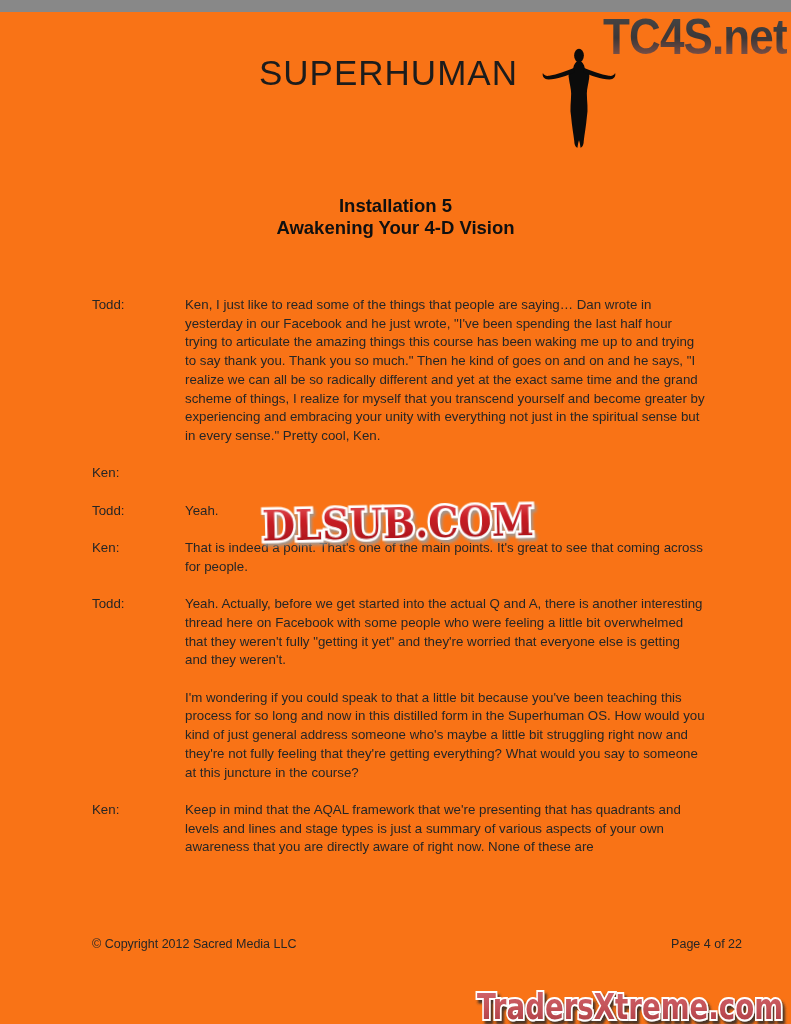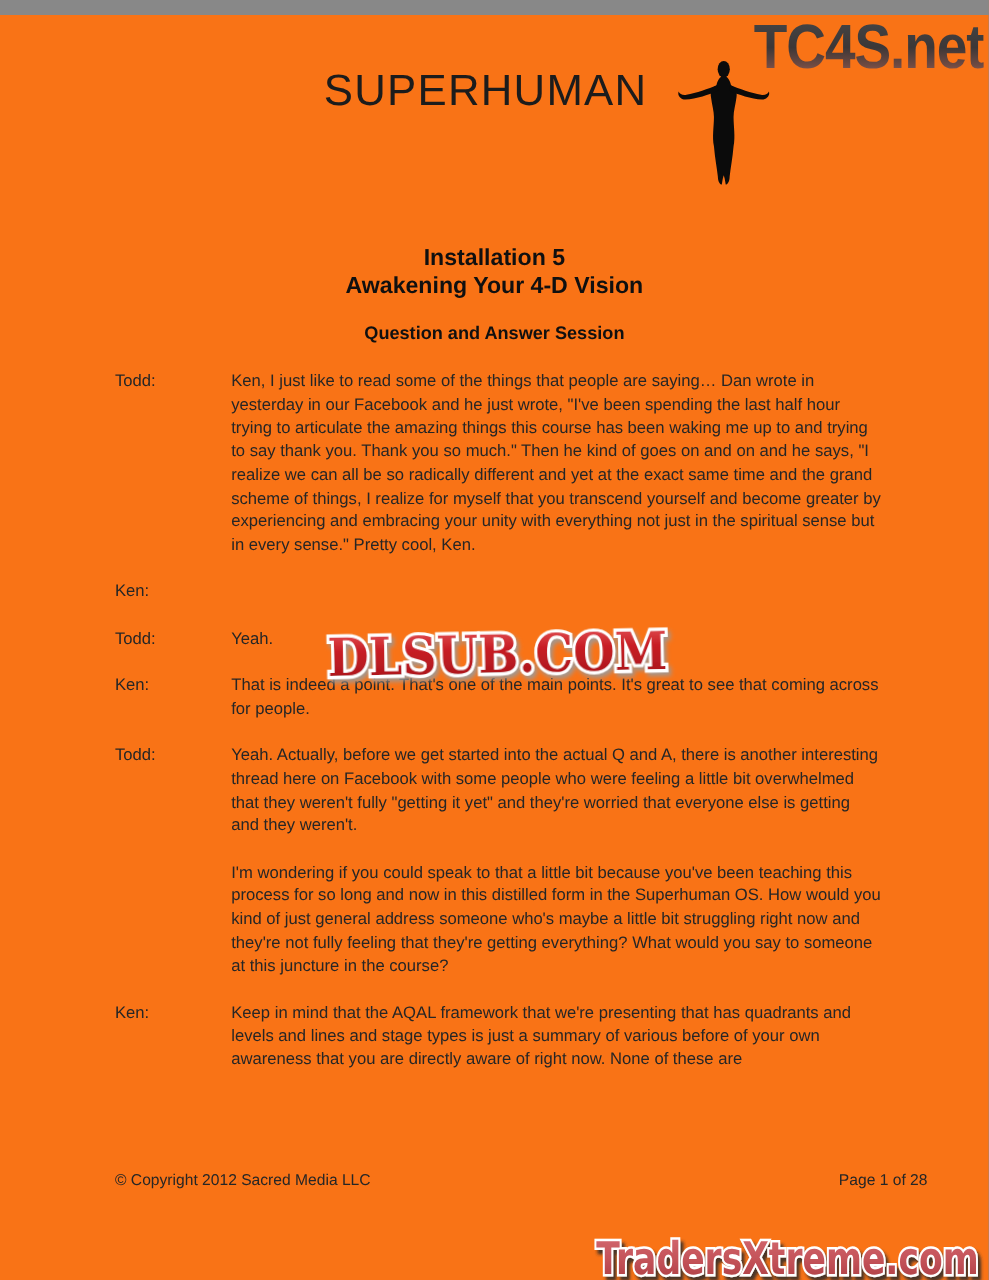--- a/index.html
+++ b/index.html
@@ -166,21 +166,20 @@
                C92,36.3 95,34.5 96,32
                C97.5,36 94,40.3 89,40.3
                C78,39.5 65,35.5 55.5,31 Z"></path>
     </g>
   </svg>
 
   <div class="title">
     <div>Installation 5</div>
     <div>Awakening Your 4-D Vision</div>
   </div>
-  <div class="subtitle">Question and Answer Session</div>
 
   <div class="transcript">
 
     <div class="entry">
       <div class="speaker">Todd:</div>
       <div class="speech">
         <p>Ken, I just like to read some of the things that people are saying… Dan wrote in yesterday in our Facebook and he just wrote, "I've been spending the last half hour trying to articulate the amazing things this course has been waking me up to and trying to say thank you. Thank you so much." Then he kind of goes on and on and he says, "I realize we can all be so radically different and yet at the exact same time and the grand scheme of things, I realize for myself that you transcend yourself and become greater by experiencing and embracing your unity with everything not just in the spiritual sense but in every sense." Pretty cool, Ken.</p>
       </div>
     </div>
 
@@ -206,21 +205,21 @@
       <div class="speaker">Todd:</div>
       <div class="speech">
         <p>Yeah. Actually, before we get started into the actual Q and A, there is another interesting thread here on Facebook with some people who were feeling a little bit overwhelmed that they weren't fully "getting it yet" and they're worried that everyone else is getting and they weren't.</p>
         <p>I'm wondering if you could speak to that a little bit because you've been teaching this process for so long and now in this distilled form in the Superhuman OS. How would you kind of just general address someone who's maybe a little bit struggling right now and they're not fully feeling that they're getting everything? What would you say to someone at this juncture in the course?</p>
       </div>
     </div>
 
     <div class="entry">
       <div class="speaker">Ken:</div>
       <div class="speech">
-        <p>Keep in mind that the AQAL framework that we're presenting that has quadrants and levels and lines and stage types is just a summary of various before of your own awareness that you are directly aware of right now. None of these are</p>
+        <p>Keep in mind that the AQAL framework that we're presenting that has quadrants and levels and lines and stage types is just a summary of various aspects of your own awareness that you are directly aware of right now. None of these are</p>
       </div>
     </div>
 
   </div>
 
   <svg class="dlsub-svg" viewBox="0 0 290 62" xmlns="http://www.w3.org/2000/svg">
     <defs>
       <linearGradient id="dlgrad" x1="0" y1="0" x2="0" y2="1">
         <stop offset="0%" stop-color="#e85a5f"></stop>
         <stop offset="40%" stop-color="#c81e25"></stop>
@@ -228,21 +227,21 @@
       </linearGradient>
       <filter id="dlshadow" x="-20%" y="-20%" width="140%" height="140%">
         <feDropShadow dx="2" dy="3" stdDeviation="1.5" flood-color="#9a9a9a" flood-opacity="0.9"></feDropShadow>
       </filter>
     </defs>
     <text x="145" y="44" text-anchor="middle" font-family="DejaVu Serif, serif" font-weight="bold" font-size="42" textLength="272" lengthAdjust="spacingAndGlyphs" fill="url(#dlgrad)" stroke="#ffffff" stroke-width="5" style="paint-order: stroke;" filter="url(#dlshadow)">DLSUB.COM</text>
   </svg>
 
   <div class="footer">
     <span>© Copyright 2012 Sacred Media LLC</span>
-    <span>Page 1 of 28</span>
+    <span>Page 4 of 22</span>
   </div>
 
   <svg class="traders-svg" viewBox="0 0 330 54" xmlns="http://www.w3.org/2000/svg">
     <defs>
       <linearGradient id="txgrad" x1="0" y1="0" x2="0" y2="1">
         <stop offset="0%" stop-color="#d5696f"></stop>
         <stop offset="55%" stop-color="#c25157"></stop>
         <stop offset="100%" stop-color="#a93a41"></stop>
       </linearGradient>
       <filter id="txshadow" x="-20%" y="-20%" width="140%" height="140%">

